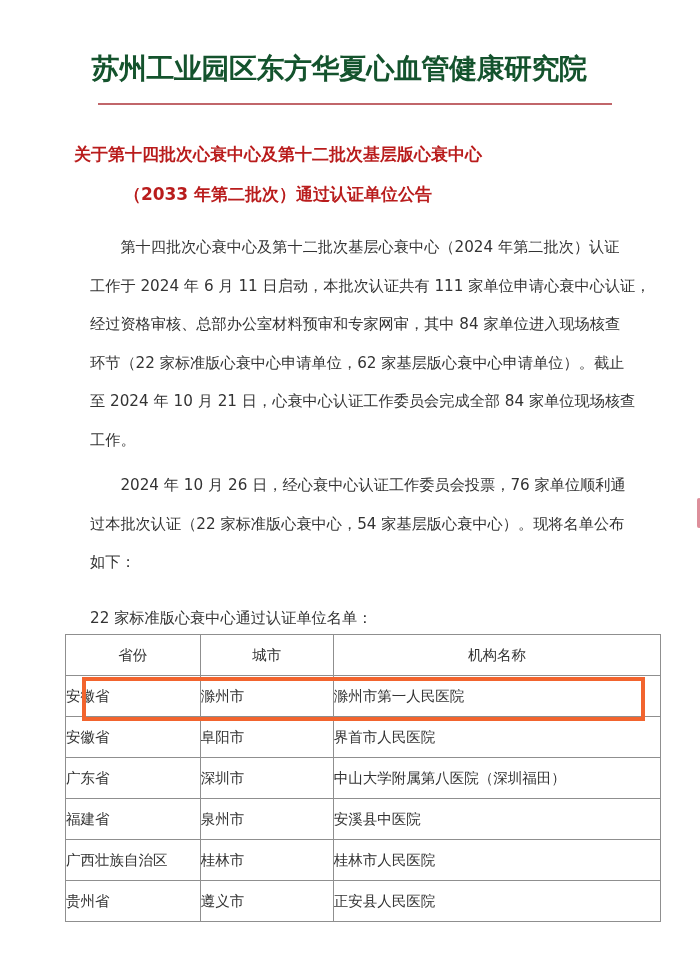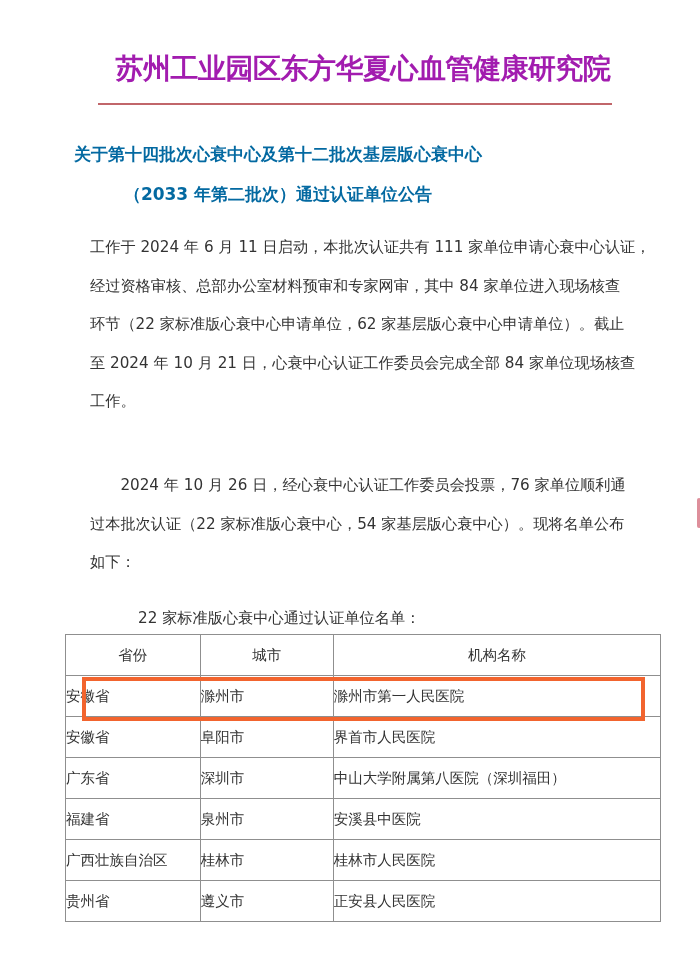--- a/index.html
+++ b/index.html
@@ -1,33 +1,33 @@
 <!DOCTYPE html>
 <html><head>
 <meta charset="utf-8">
 <style>
   html, body { margin:0; padding:0; }
   body {
     width:700px; height:960px; background:#ffffff; position:relative; overflow:hidden;
     font-family: "DejaVu Sans", "Liberation Sans", sans-serif; color:#2a2a2a;
   }
   .letterhead {
-    position:absolute; left:106px; top:50px; width:514px; text-align:center;
+    position:absolute; left:82px; top:50px; width:514px; text-align:center;
     font-family: "DejaVu Serif", "Liberation Serif", serif;
-    font-size:28px; letter-spacing:-0.5px; color:#a21caf; font-weight:bold; white-space:nowrap;
+    font-size:28px; letter-spacing:-0.5px; color:#14532d; font-weight:bold; white-space:nowrap;
   }
   .rule { position:absolute; left:98px; top:103px; width:514px; height:2px; background:#c1666a; }
-  .title { position:absolute; left:0; width:556px; text-align:center; font-weight:bold; font-size:17px; color:#0369a1; white-space:nowrap; }
+  .title { position:absolute; left:0; width:556px; text-align:center; font-weight:bold; font-size:17px; color:#b91c1c; white-space:nowrap; }
   .t1 { top:143px; }
   .t2 { top:183px; }
   .para { position:absolute; left:90px; width:525px; font-size:15.2px; line-height:38.5px; color:#333; }
   .para p { margin:0; white-space:nowrap; }
   .p1 { top:228px; }
   .p2 { top:466px; }
-  .list-title { position:absolute; left:90px; top:608px; font-size:15.2px; color:#333; white-space:nowrap;margin-left:48px; }
+  .list-title { position:absolute; left:90px; top:608px; font-size:15.2px; color:#333; white-space:nowrap; }
   table.units {
     position:absolute; left:65px; top:634px; width:596px; border-collapse:collapse; font-size:14.5px; color:#333;
   }
   table.units td, table.units th {
     border:1.5px solid #8f8f8f; height:40px; padding:0; font-weight:normal; white-space:nowrap;
   }
   table.units th { height:40px; }
   .c1 { width:134px; } .c2 { width:133px; } .c3 { width:327px; }
   .highlight {
     position:absolute; left:82px; top:677px; width:555px; height:36px;
@@ -40,20 +40,21 @@
 </head>
 <body>
 
 <div class="letterhead">苏州工业园区东方华夏心血管健康研究院</div>
 <div class="rule"></div>
 
 <div class="title t1">关于第十四批次心衰中心及第十二批次基层版心衰中心</div>
 <div class="title t2">（2033 年第二批次）通过认证单位公告</div>
 
 <div class="para p1">
+  <p>　　第十四批次心衰中心及第十二批次基层心衰中心（2024 年第二批次）认证</p>
   <p>工作于 2024 年 6 月 11 日启动，本批次认证共有 111 家单位申请心衰中心认证，</p>
   <p>经过资格审核、总部办公室材料预审和专家网审，其中 84 家单位进入现场核查</p>
   <p>环节（22 家标准版心衰中心申请单位，62 家基层版心衰中心申请单位）。截止</p>
   <p>至 2024 年 10 月 21 日，心衰中心认证工作委员会完成全部 84 家单位现场核查</p>
   <p>工作。</p>
 </div>
 
 <div class="para p2">
   <p>　　2024 年 10 月 26 日，经心衰中心认证工作委员会投票，76 家单位顺利通</p>
   <p>过本批次认证（22 家标准版心衰中心，54 家基层版心衰中心）。现将名单公布</p>

